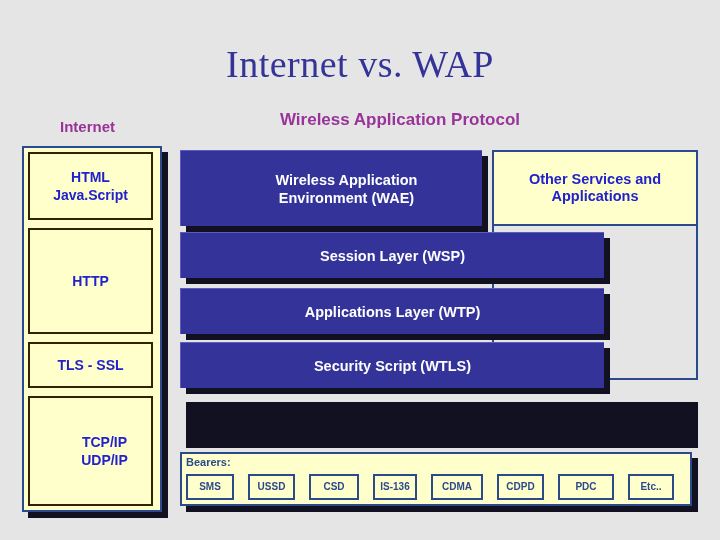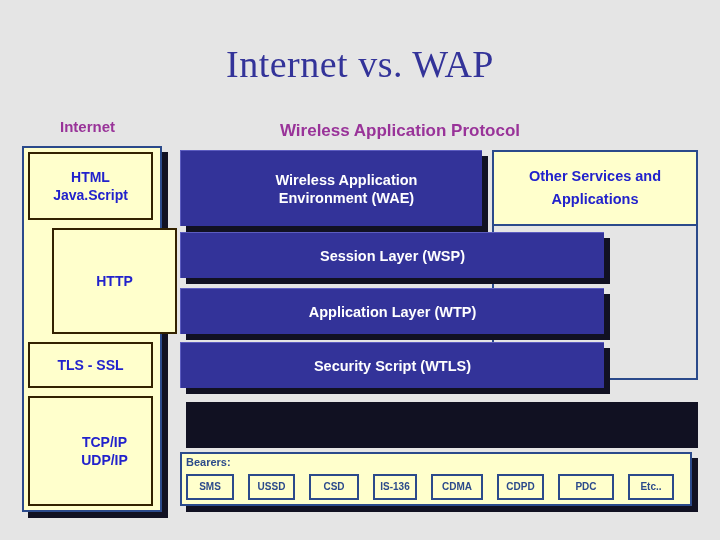--- a/index.html
+++ b/index.html
@@ -50,21 +50,20 @@
     text-align: left;
     margin-left: 8px;
   }
   #heading-wap {
     left: 180px;
     top: 110px;
     width: 440px;
     text-align: center;
     font-size: 17px;
     line-height: 20px;
-    margin-top: 11px;
   }
 
   
   .shadow {
     position: absolute;
     background: #111122;
   }
 
   
   #internet-outer {
@@ -91,21 +90,21 @@
     display: flex;
     align-items: center;
     justify-content: center;
     text-align: center;
     color: #2222cc;
     font-weight: bold;
     font-size: 14px;
     line-height: 18px;
   }
   #inet-box-0 { left: 28px; top: 152px; width: 125px; height: 68px; }
-  #inet-box-1 { left: 28px; top: 228px; width: 125px; height: 106px; margin-left: 24px; }
+  #inet-box-1 { left: 28px; top: 228px; width: 125px; height: 106px; }
   #inet-box-2 { left: 28px; top: 342px; width: 125px; height: 46px; }
   #inet-box-3 { left: 28px; top: 396px; width: 125px; height: 110px; padding-left: 28px; }
 
   
   #other-services-outline {
     position: absolute;
     left: 492px;
     top: 150px;
     width: 206px;
     height: 230px;
@@ -122,21 +121,21 @@
     border: 2px solid #2b4a8b;
     background: #ffffcc;
     box-sizing: border-box;
     display: flex;
     align-items: center;
     justify-content: center;
     text-align: center;
     color: #2222cc;
     font-weight: bold;
     font-size: 14.5px;
-    line-height: 23px;
+    line-height: 17px;
     padding: 0 6px;
   }
 
   
   .wap-layer {
     position: absolute;
     background: #333399;
     color: #ffffff;
     font-weight: bold;
     font-size: 14.5px;
@@ -247,21 +246,21 @@
   <div class="shadow" id="wap-wae-sh"></div>
   <div class="shadow" id="wap-wsp-sh"></div>
   <div class="shadow" id="wap-wtp-sh"></div>
   <div class="shadow" id="wap-wtls-sh"></div>
   <div class="shadow" id="wap-wdp-sh"></div>
 
   <div id="other-services-label-box">Other Services and<br>Applications</div>
 
   <div class="wap-layer" id="wap-wae">Wireless Application<br>Environment (WAE)</div>
   <div class="wap-layer" id="wap-wsp">Session Layer (WSP)</div>
-  <div class="wap-layer" id="wap-wtp">Application Layer (WTP)</div>
+  <div class="wap-layer" id="wap-wtp">Applications Layer (WTP)</div>
   <div class="wap-layer" id="wap-wtls">Security Script (WTLS)</div>
 
   <div class="shadow" id="bearers-box-sh"></div>
   <div id="bearers-box"></div>
   <div id="bearers-label">Bearers:</div>
   <div id="bearers-row">
     <div class="bearer-chip w-sms">SMS</div>
     <div class="bearer-chip w-uss">USSD</div>
     <div class="bearer-chip w-csd">CSD</div>
     <div class="bearer-chip w-is">IS-136</div>

